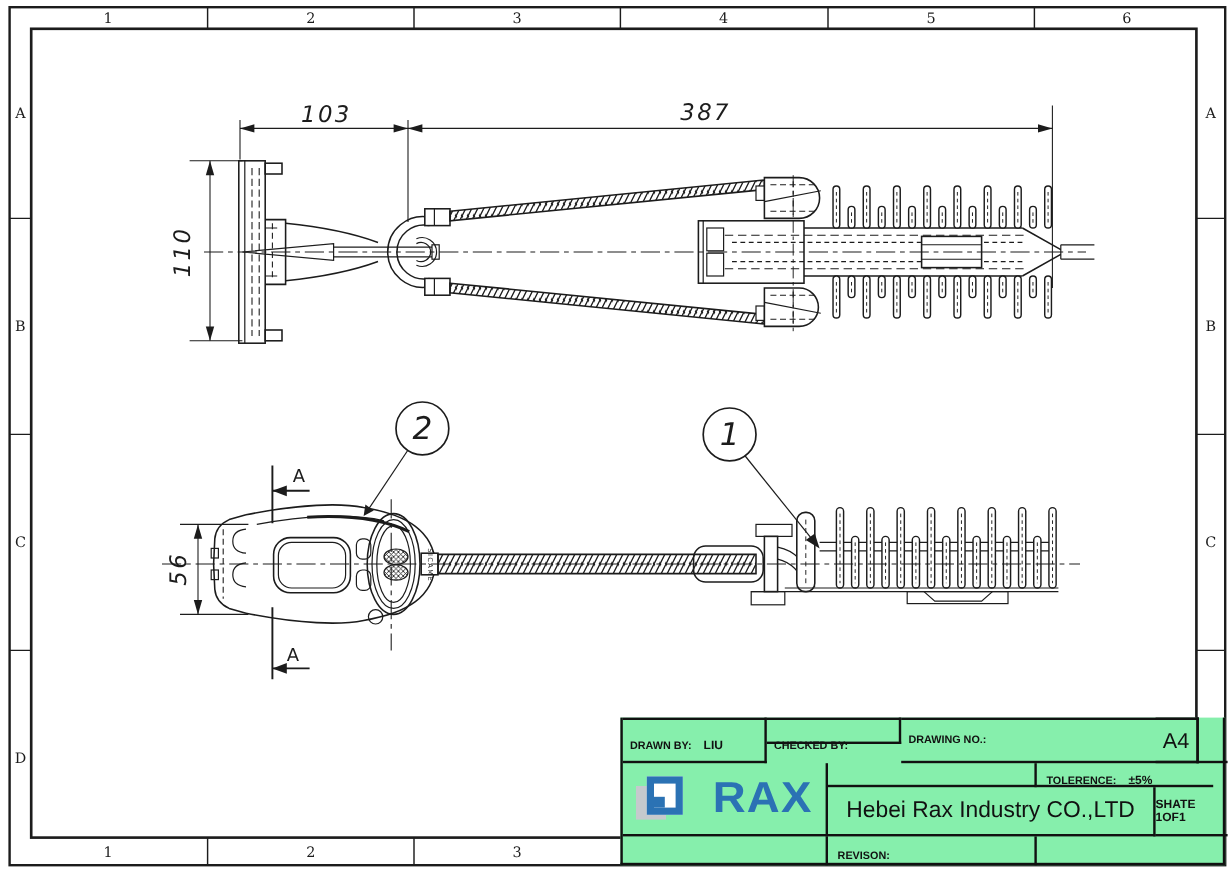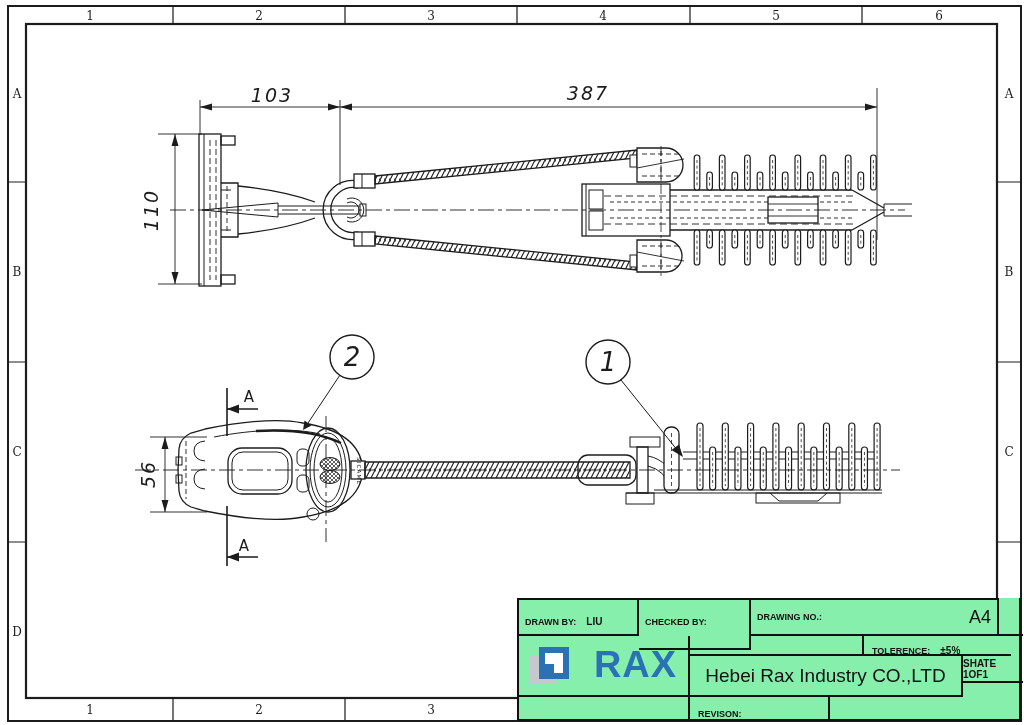--- a/index.html
+++ b/index.html
@@ -333,21 +333,21 @@
       <polygon points="165,512 161.5,500 168.5,500" fill="#1c1c1c" stroke="none"></polygon>
     </g>
     <text class="dim" x="155" y="474" text-anchor="middle" transform="rotate(-90,155,474)">56</text>
   </g>
 </svg>
 
 <div id="tb">
   <div class="cell bt br bb pad" style="left:0;top:0;width:120px;height:38px;">
     <span class="lab">DRAWN BY:</span><span class="val">LIU</span>
   </div>
-  <div class="cell bt br bb pad" style="left:120px;top:0;width:112px;height:52px;">
+  <div class="cell bt br bb pad" style="left:120px;top:0;width:112px;height:22px;">
     <span class="lab">CHECKED BY:</span>
   </div>
   <div class="cell bt br bb pad" style="left:232px;top:0;width:248px;height:38px;padding-top:6px;">
     <span class="lab">DRAWING NO.:</span>
   </div>
   <div id="c-a4" class="cell bt br bb center" style="left:444px;top:0;width:36px;height:38px;">
     <span>A4</span>
   </div>
   <div class="cell bb" style="left:480px;top:0;width:24px;height:38px;"></div>
 
@@ -359,22 +359,22 @@
     </div>
     <div class="lg-rax">RAX</div>
   </div>
   <div class="cell br bb" style="left:171px;top:38px;width:174px;height:20px;"></div>
   <div class="cell bb" style="left:345px;top:38px;width:147px;height:20px;padding:4px 0 0 8px;">
     <span class="lab">TOLERENCE:</span><span class="val">±5%</span>
   </div>
   <div id="c-company" class="cell br bb center" style="left:171px;top:58px;width:273px;height:41px;">
     <span>Hebei Rax Industry CO.,LTD</span>
   </div>
-  <div id="c-shate" class="cell bb center" style="left:444px;top:58px;width:60px;height:27px;">
+  <div id="c-shate" class="cell bb center" style="left:444px;top:58px;width:60px;height:41px;">
     <span>SHATE 1OF1</span>
   </div>
   <div class="cell br" style="left:0;top:99px;width:171px;height:24px;"></div>
-  <div class="cell br" style="left:171px;top:99px;width:140px;height:24px;padding:6px 0 0 8px;">
+  <div class="cell br" style="left:171px;top:99px;width:174px;height:24px;padding:6px 0 0 8px;">
     <span class="lab">REVISON:</span>
   </div>
 </div>
 
 </div>
 
 </body></html>

